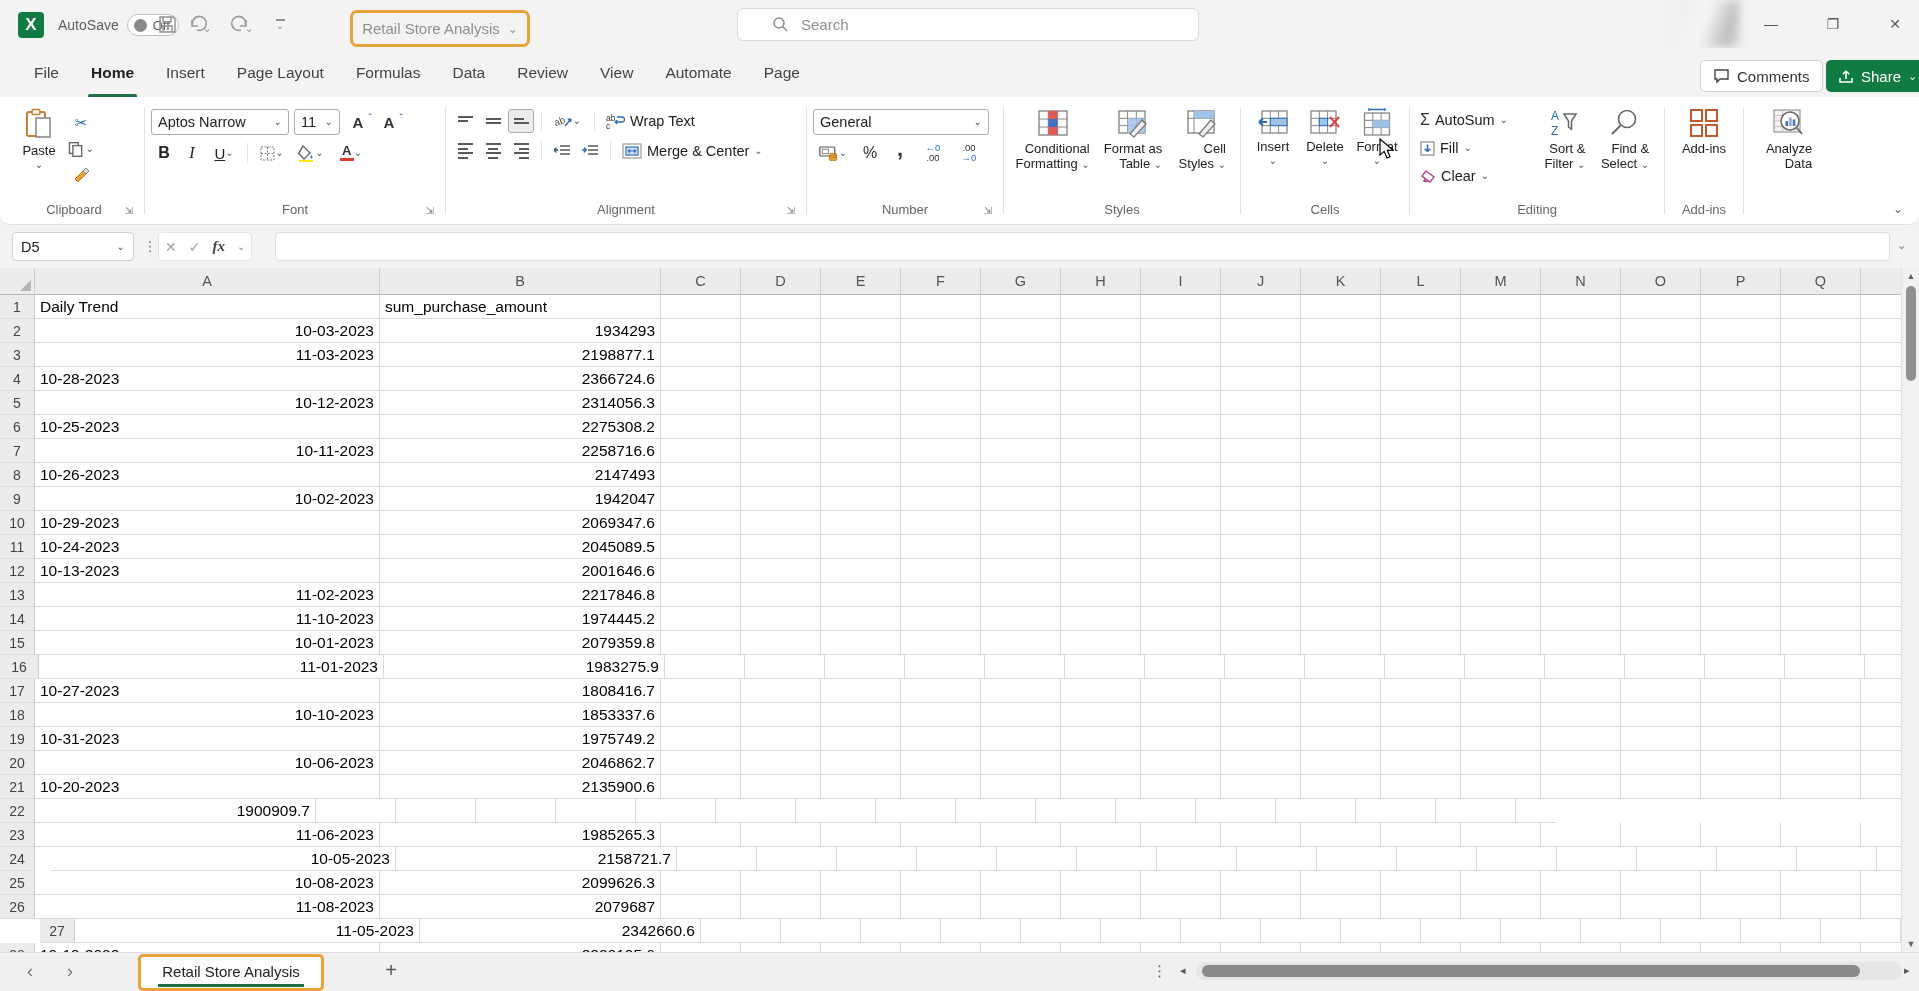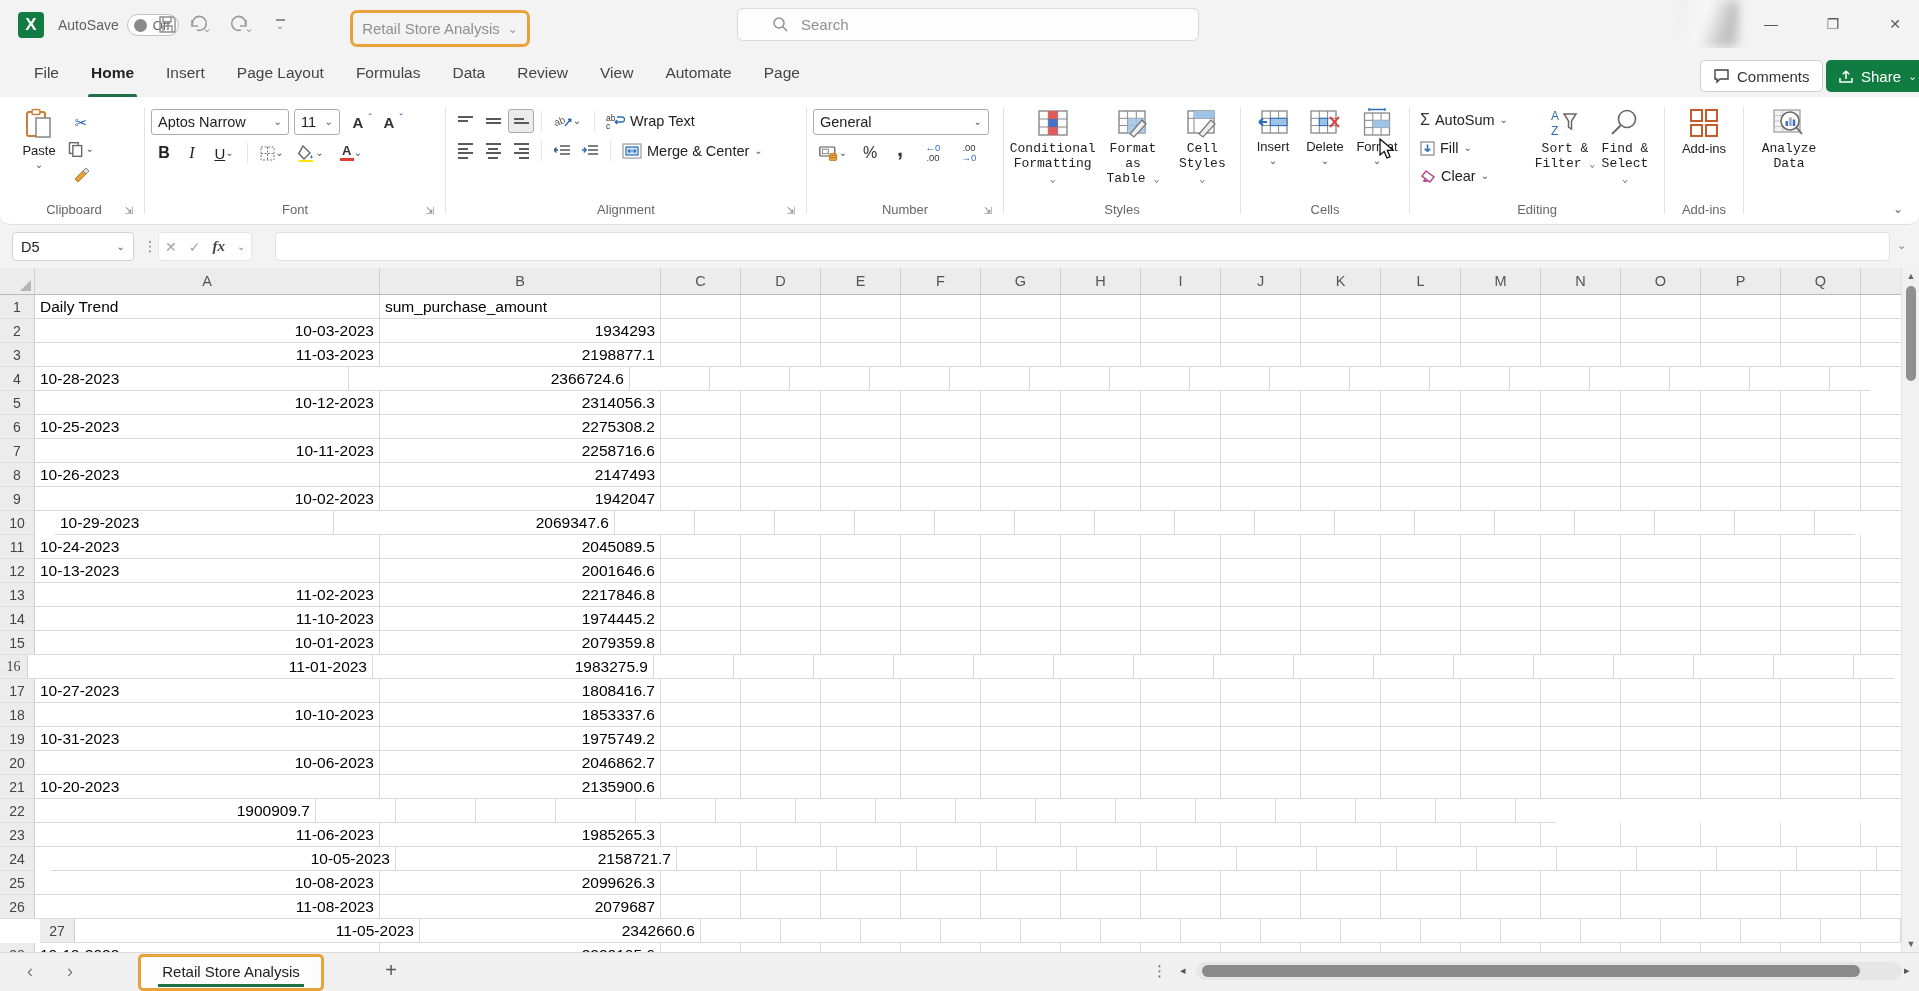--- a/index.html
+++ b/index.html
@@ -43,21 +43,21 @@
   .launcher { position:absolute; bottom:4px; right:2px; width:14px; height:14px; color:#777; font-size:10px; display:flex; align-items:center; justify-content:center; }
   .bigbtn { display:flex; flex-direction:column; align-items:center; padding-top:7px; gap:3px; font-size:13px; color:#222; line-height:15px; text-align:center; }
   .chev { font-size:10px; color:#555; line-height:8px; }
   .iconbtn { width:26px; height:24px; display:flex; align-items:center; justify-content:center; border-radius:3px; }
   .iconbtn.sel { border:1px solid #ababab; background:#ececec; }
   .combo { height:26px; background:#fff; border:1px solid #acacac; border-radius:3px; display:flex; align-items:center; justify-content:space-between; padding:0 6px; font-size:14.5px; color:#222; }
   .two-rows { display:flex; flex-direction:column; gap:6px; padding-top:8px; }
   .rowflex { display:flex; align-items:center; }
   .stackcol { display:flex; flex-direction:column; justify-content:flex-start; gap:2px; padding-top:6px; }
   .stackitem { display:flex; align-items:center; gap:5px; font-size:14.5px; color:#222; height:26px; padding:0 4px; }
-  .lbl2 { font-size:13px; line-height:15px; color:#222; text-align:center;font-family:Liberation Mono, monospace; }
+  .lbl2 { font-size:13px; line-height:15px; color:#222; text-align:right; }
   .bold-b { font-weight:bold; font-size:16px; color:#222; }
   .ital-i { font-family:"Liberation Serif",serif; font-style:italic; font-size:16px; color:#222; }
   .under-u { font-size:15px; text-decoration:underline; color:#222; }
   .alines { display:flex; flex-direction:column; gap:2.5px; }
   .alines span { display:block; height:2px; background:#5a5a5a; }
   .decimal-icon { font-size:9.5px; line-height:10px; color:#333; text-align:center; }
   .decimal-icon .blue { color:#2b6cb8; }
   .ribbon-collapse { position:absolute; right:16px; bottom:8px; color:#666; font-size:12px; }
   .fontszA { font-size:15px; font-weight:bold; color:#333; position:relative; }
   .fontszA sup { color:#2b6cb8; font-size:9px; position:absolute; top:-2px; right:-8px; }
@@ -668,21 +668,21 @@
         <div class="gcell" style="width: 80px;"></div>
         <div class="gcell" style="width: 80px;"></div>
         <div class="gcell" style="width: 80px;"></div>
         <div class="gcell" style="width: 80px;"></div>
         <div class="gcell" style="width: 80px;"></div>
         <div class="gcell" style="width: 80px;"></div>
         <div class="gcell nob" style="width: 40px;"></div>
       </div>
       <div class="grow">
         <div class="rownum" style="width: 35px;">4</div>
-        <div class="gcell al" style="width: 314px;">10-28-2023</div>
+        <div class="gcell al" style="width: 345px;">10-28-2023</div>
         <div class="gcell ar" style="width: 281px;">2366724.6</div>
         <div class="gcell" style="width: 80px;"></div>
         <div class="gcell" style="width: 80px;"></div>
         <div class="gcell" style="width: 80px;"></div>
         <div class="gcell" style="width: 80px;"></div>
         <div class="gcell" style="width: 80px;"></div>
         <div class="gcell" style="width: 80px;"></div>
         <div class="gcell" style="width: 80px;"></div>
         <div class="gcell" style="width: 80px;"></div>
         <div class="gcell" style="width: 80px;"></div>
@@ -794,21 +794,21 @@
         <div class="gcell" style="width: 80px;"></div>
         <div class="gcell" style="width: 80px;"></div>
         <div class="gcell" style="width: 80px;"></div>
         <div class="gcell" style="width: 80px;"></div>
         <div class="gcell" style="width: 80px;"></div>
         <div class="gcell" style="width: 80px;"></div>
         <div class="gcell nob" style="width: 40px;"></div>
       </div>
       <div class="grow">
         <div class="rownum" style="width: 35px;">10</div>
-        <div class="gcell al" style="width: 279px; margin-left: 20px;">10-29-2023</div>
+        <div class="gcell al" style="width: 345px;">10-29-2023</div>
         <div class="gcell ar" style="width: 281px;">2069347.6</div>
         <div class="gcell" style="width: 80px;"></div>
         <div class="gcell" style="width: 80px;"></div>
         <div class="gcell" style="width: 80px;"></div>
         <div class="gcell" style="width: 80px;"></div>
         <div class="gcell" style="width: 80px;"></div>
         <div class="gcell" style="width: 80px;"></div>
         <div class="gcell" style="width: 80px;"></div>
         <div class="gcell" style="width: 80px;"></div>
         <div class="gcell" style="width: 80px;"></div>
@@ -919,21 +919,21 @@
         <div class="gcell" style="width: 80px;"></div>
         <div class="gcell" style="width: 80px;"></div>
         <div class="gcell" style="width: 80px;"></div>
         <div class="gcell" style="width: 80px;"></div>
         <div class="gcell" style="width: 80px;"></div>
         <div class="gcell" style="width: 80px;"></div>
         <div class="gcell" style="width: 80px;"></div>
         <div class="gcell nob" style="width: 40px;"></div>
       </div>
       <div class="grow">
-        <div class="rownum" style="width: 28px; font-family: Liberation Serif, serif;">16</div>
+        <div class="rownum" style="width: 39px;">16</div>
         <div class="gcell ar" style="width: 345px;">11-01-2023</div>
         <div class="gcell ar" style="width: 281px;">1983275.9</div>
         <div class="gcell" style="width: 80px;"></div>
         <div class="gcell" style="width: 80px;"></div>
         <div class="gcell" style="width: 80px;"></div>
         <div class="gcell" style="width: 80px;"></div>
         <div class="gcell" style="width: 80px;"></div>
         <div class="gcell" style="width: 80px;"></div>
         <div class="gcell" style="width: 80px;"></div>
         <div class="gcell" style="width: 80px;"></div>

